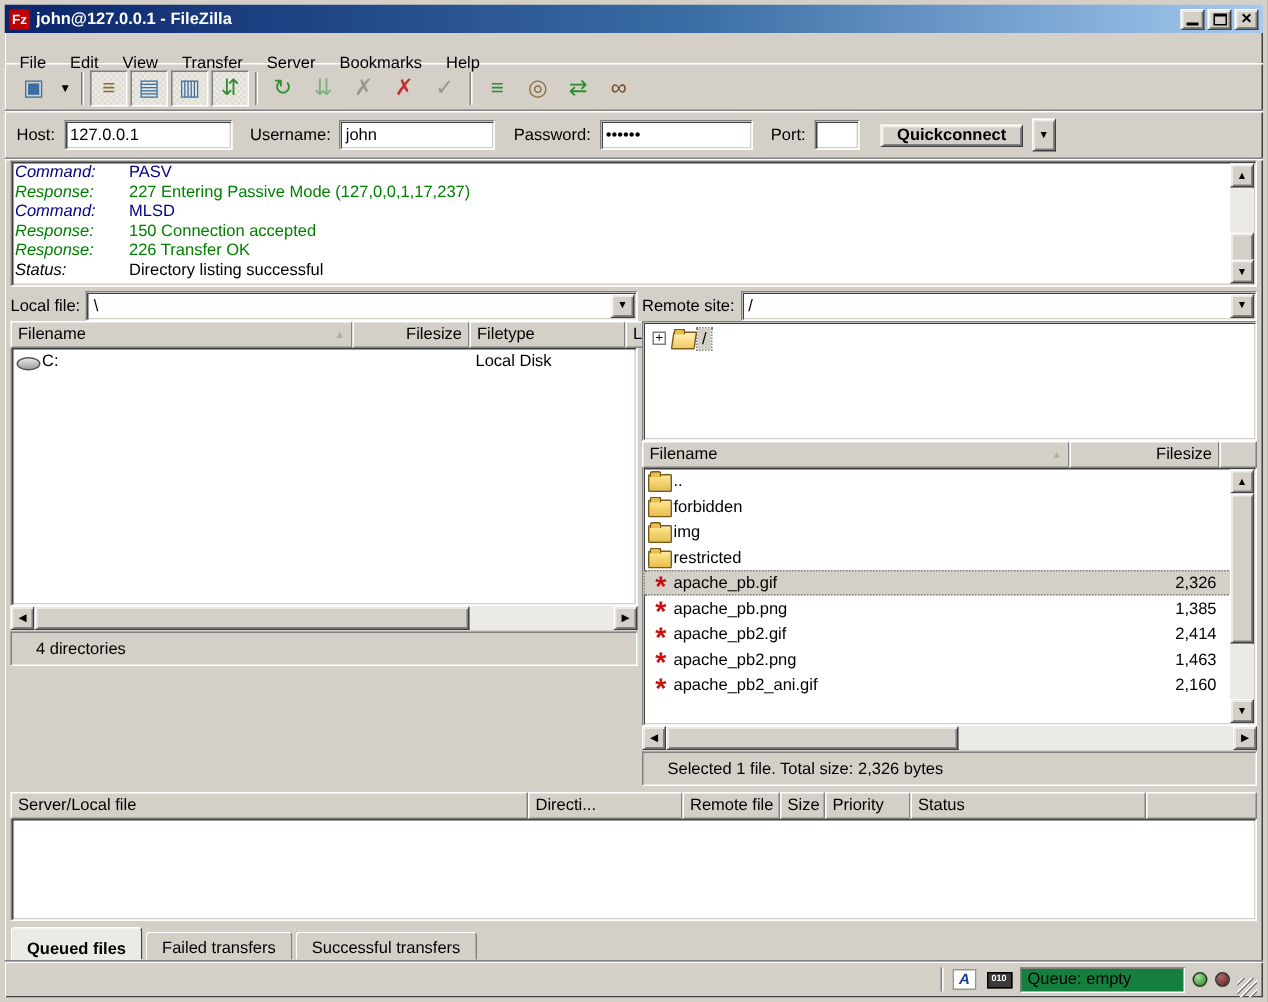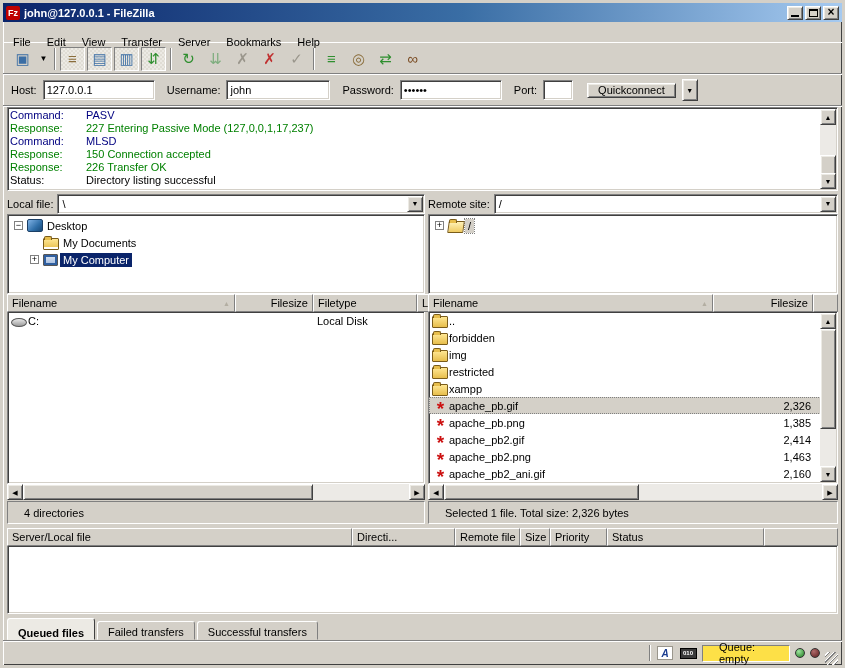--- a/index.html
+++ b/index.html
@@ -45,26 +45,26 @@
   .tbtn.pressed{border-color:#808080 #fff #fff #808080;
     background:repeating-conic-gradient(#ECEAE4 0 25%,#E0DDD5 0 50%) 0 0/4px 4px;}
   .tbtn.disabled .tglyph{color:#9a968c;}
   .tbtn.sep{width:2px;height:22px;margin:0 3px;border:none;
     border-left:1px solid #808080;border-right:1px solid #fff;}
   
   .quickbar{position:absolute;top:72px;left:0;right:0;height:31px;display:flex;align-items:center;
     gap:6px;padding-left:8px;border-bottom:1px solid #808080;box-shadow:0 1px 0 #fff;}
   .qlabel{white-space:nowrap;}
   .qinput{height:20px;padding:2px 3px;display:flex;align-items:center;}
-  .qc-btn{height:15px;padding:0 10px;display:flex;align-items:center;}
+  .qc-btn{height:15px;padding:0 10px;display:flex;align-items:center;font-weight:bold;}
   .qc-dd{width:16px;height:22px;display:flex;align-items:center;justify-content:center;font-size:7px;}
   
   .log{position:absolute;top:104px;left:4px;right:4px;height:84px;padding:1px 2px;overflow:hidden;}
   .logline{display:flex;line-height:13px;}
-  .loglabel{width:76px;flex:none;}
+  .loglabel{width:76px;flex:none;font-style:italic;}
   .logline.command{color:#000080;}
   .logline.response{color:#008000;}
   .logline.status{color:#000;}
   
   .vscroll{position:absolute;width:16px;background:#ECEAE6;}
   .hscroll{position:absolute;height:16px;background:#ECEAE6;}
   .sbtn{position:absolute;width:16px;height:16px;display:flex;align-items:center;justify-content:center;
     font-size:7px;line-height:1;color:#000;}
   .sthumb{position:absolute;}
   
@@ -125,21 +125,21 @@
     border-radius:3px 3px 0 0;display:flex;align-items:center;}
   .tab.active{height:22px;background:#ECEAE4;font-weight:bold;border-color:#fff #404040 #ECEAE4 #fff;align-items:flex-end;}
   
   .statusbar{position:absolute;left:0;right:0;bottom:0;height:25px;border-top:1px solid #808080;
     box-shadow:inset 0 1px 0 #fff;display:flex;align-items:center;justify-content:flex-end;gap:5px;padding:0 4px;}
   .sbicon{width:18px;height:15px;display:flex;align-items:center;justify-content:center;}
   .ascii-a{font-weight:bold;font-style:italic;color:#1a3c8f;border:1px solid #9a968c;background:#fff;
     width:16px;height:14px;display:flex;align-items:center;justify-content:center;font-size:10px;}
   .bits{background:#3a3a3a;color:#fff;font-size:6px;font-weight:bold;letter-spacing:0;
     width:17px;height:11px;display:flex;align-items:center;justify-content:center;border:1px solid #000;}
-  .queuepanel{width:88px;height:17px;display:flex;align-items:center;padding:0 16px;background:#fde047;}
+  .queuepanel{width:110px;height:17px;display:flex;align-items:center;padding:0 4px;background:#15803d;}
   .led{width:10px;height:10px;border-radius:50%;border:1px solid #333;}
   .led.green{background:radial-gradient(circle at 35% 30%,#9fe59f,#1f7a1f);}
   .led.red{background:radial-gradient(circle at 35% 30%,#b06a6a,#5c1f1f);}
   .grip{width:13px;height:13px;align-self:flex-end;
     background:repeating-linear-gradient(135deg,transparent 0 2px,#fff 2px 3px,#808080 3px 4px);}
   .vsep{width:2px;height:16px;border-left:1px solid #808080;border-right:1px solid #fff;}
 </style>
 </head>
 <body>
 
@@ -285,38 +285,20 @@
   </div>
 
   <div class="pane" style="left:4px;width:418px">
     <div class="siterow">
       <span>Local file:</span>
       <div class="combo sunkenw">
         <span>\</span>
         <span class="ddbtn raised">▼</span>
       </div>
     </div>
-    <div class="tree sunkenw">
-
-    <div class="treeitem" style="padding-left: 4px;">
-        <span class="expander minus"></span>
-        <span class="ticon desktop"></span>
-        <span class="tlabel">Desktop</span>
-      </div>
-        <div class="treeitem" style="padding-left: 20px;">
-        <span class="expander none"></span>
-        <span class="ticon folder-docs"></span>
-        <span class="tlabel">My Documents</span>
-      </div>
-        <div class="treeitem selected" style="padding-left: 20px;">
-        <span class="expander plus"></span>
-        <span class="ticon computer"></span>
-        <span class="tlabel">My Computer</span>
-      </div>
-      </div>
     <div class="lheader">
       <div style="display:flex">
 
       <div class="hcell sort" style="width: 228px;">
             <span>Filename</span>
           </div>
           <div class="hcell" style="width: 78px; text-align: right;">
             <span>Filesize</span>
           </div>
           <div class="hcell" style="width: 104px;">
@@ -403,27 +385,20 @@
             </span>
           <span class="cell r-size num"></span>
         </div>
           <div class="lrow">
           <span class="cell r-name">
               <span class="ticon folder"></span>
               <span>restricted</span>
             </span>
           <span class="cell r-size num"></span>
         </div>
-          <div class="lrow">
-          <span class="cell r-name">
-              <span class="ticon folder"></span>
-              <span>xampp</span>
-            </span>
-          <span class="cell r-size num"></span>
-        </div>
           <div class="lrow selected">
           <span class="cell r-name">
               <span class="ticon image"></span>
               <span>apache_pb.gif</span>
             </span>
           <span class="cell r-size num">2,326</span>
         </div>
           <div class="lrow">
           <span class="cell r-name">
               <span class="ticon image"></span>

